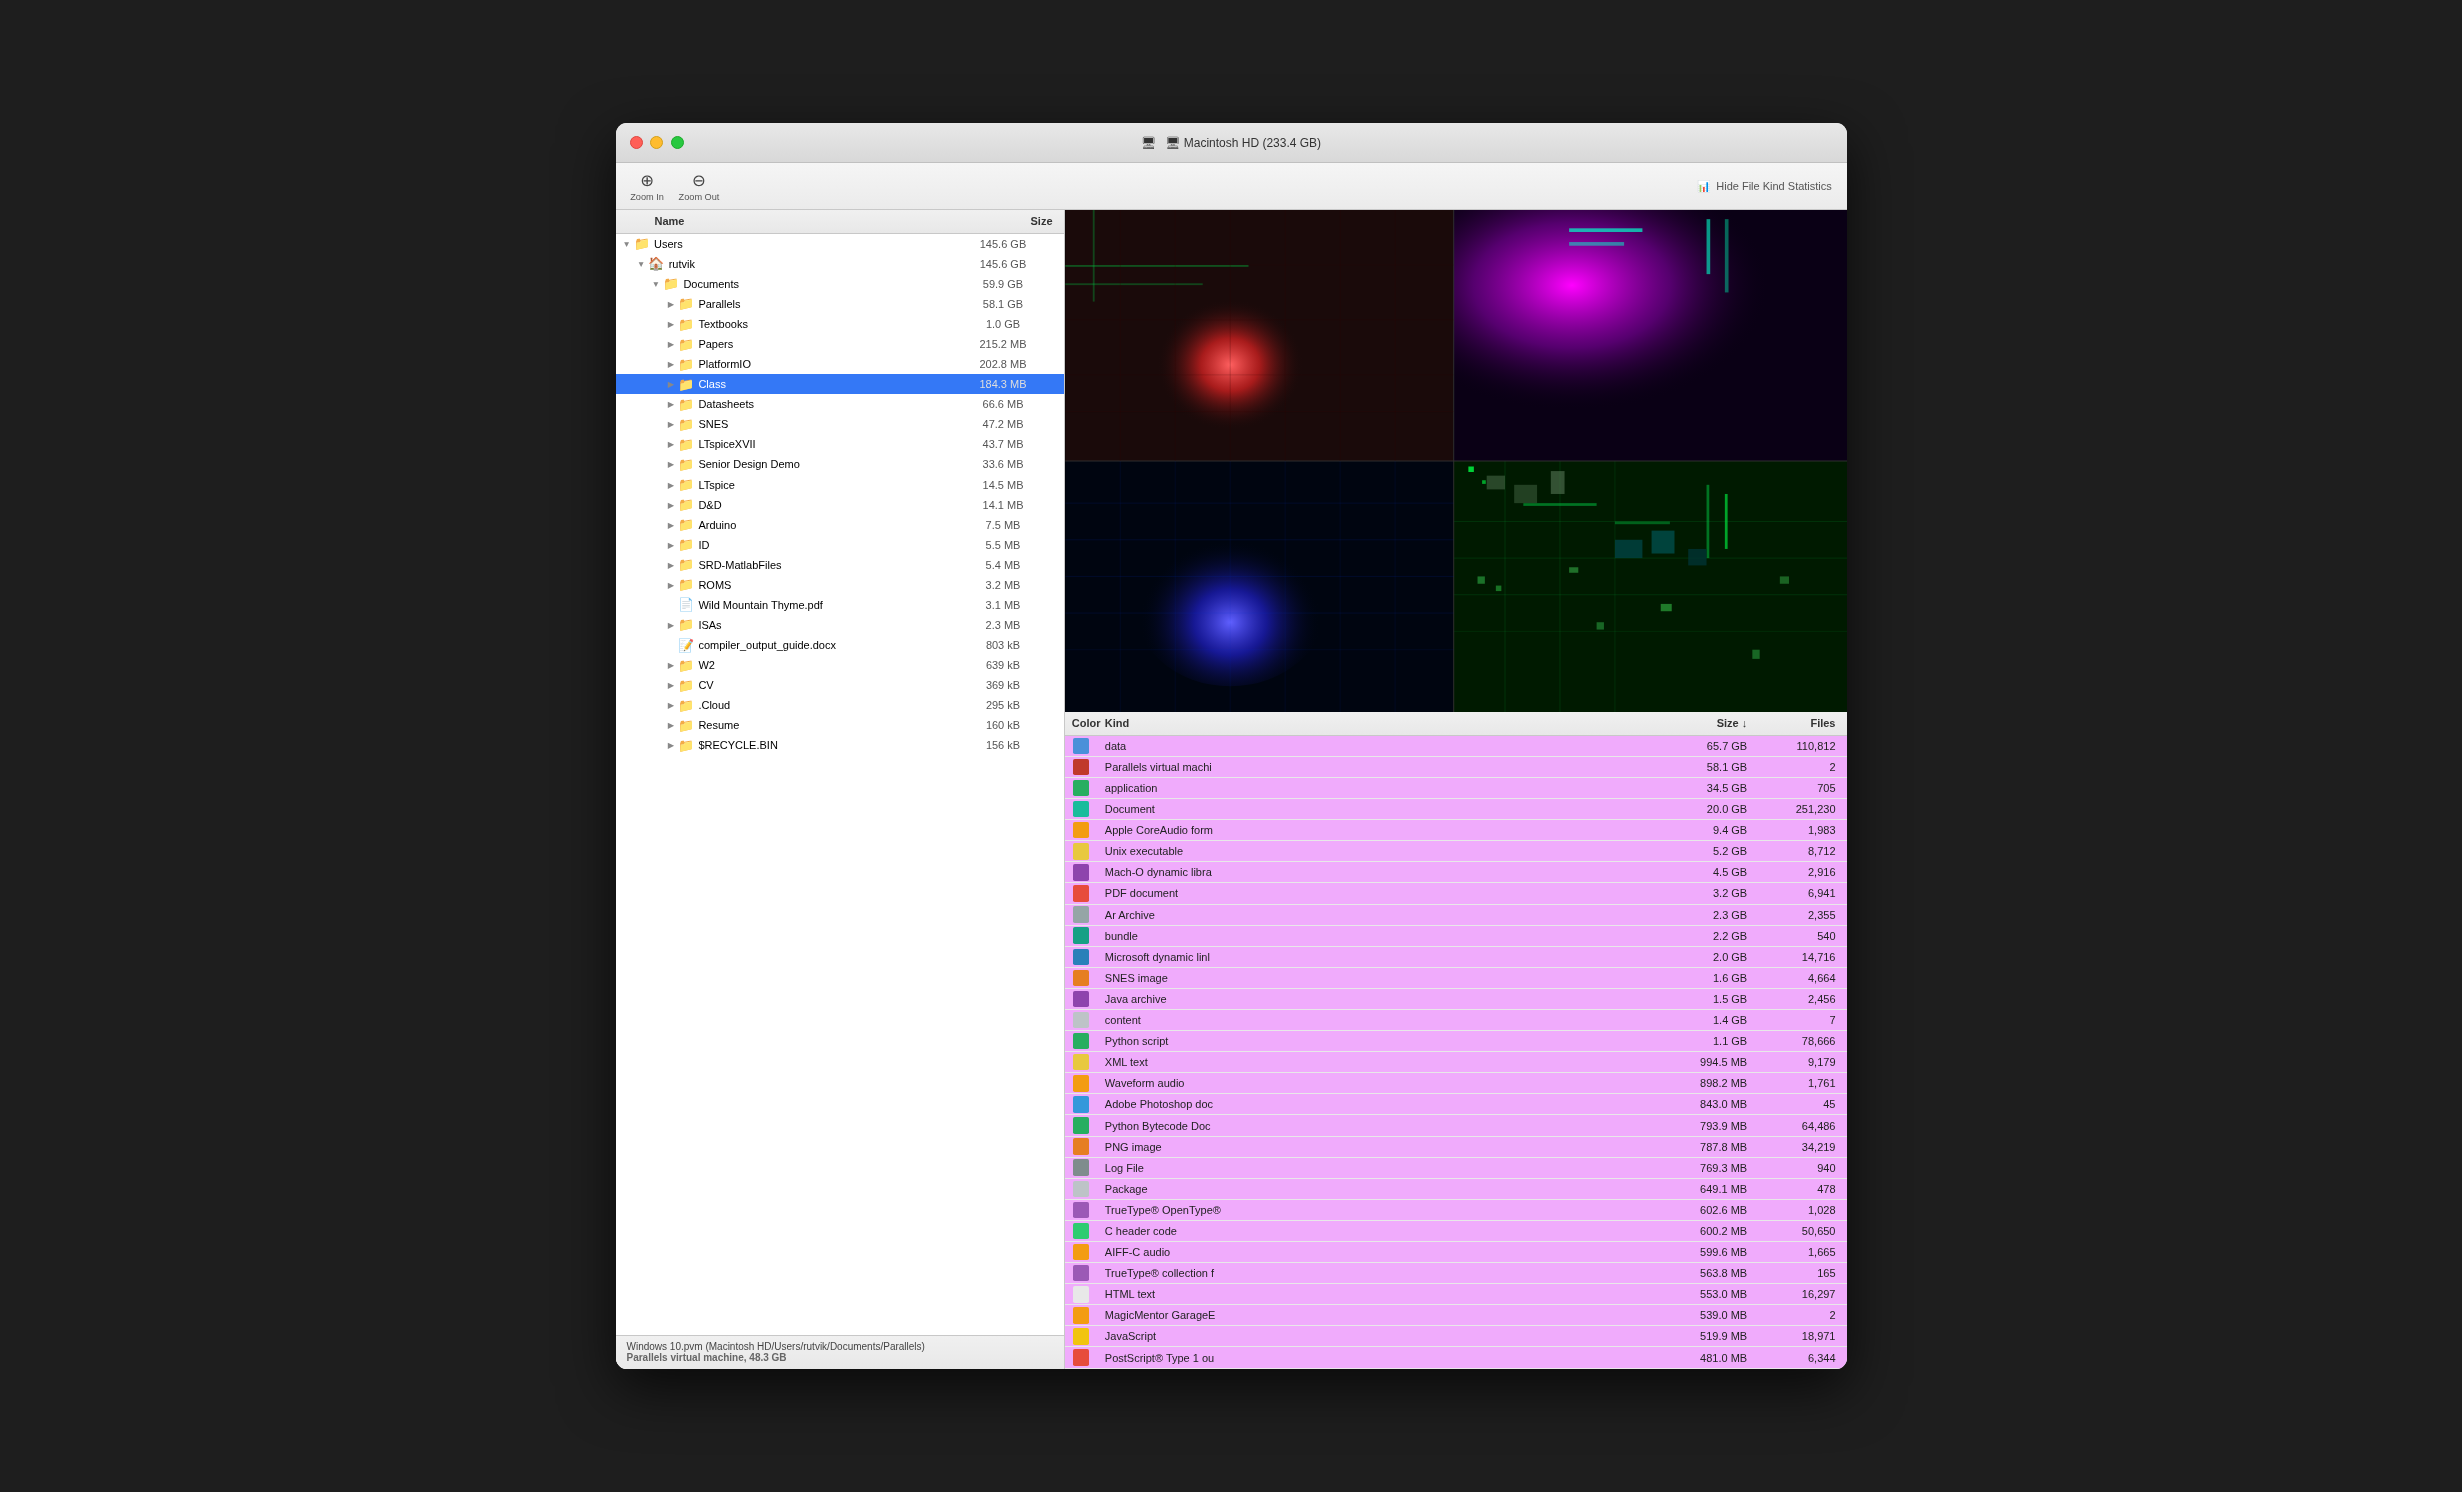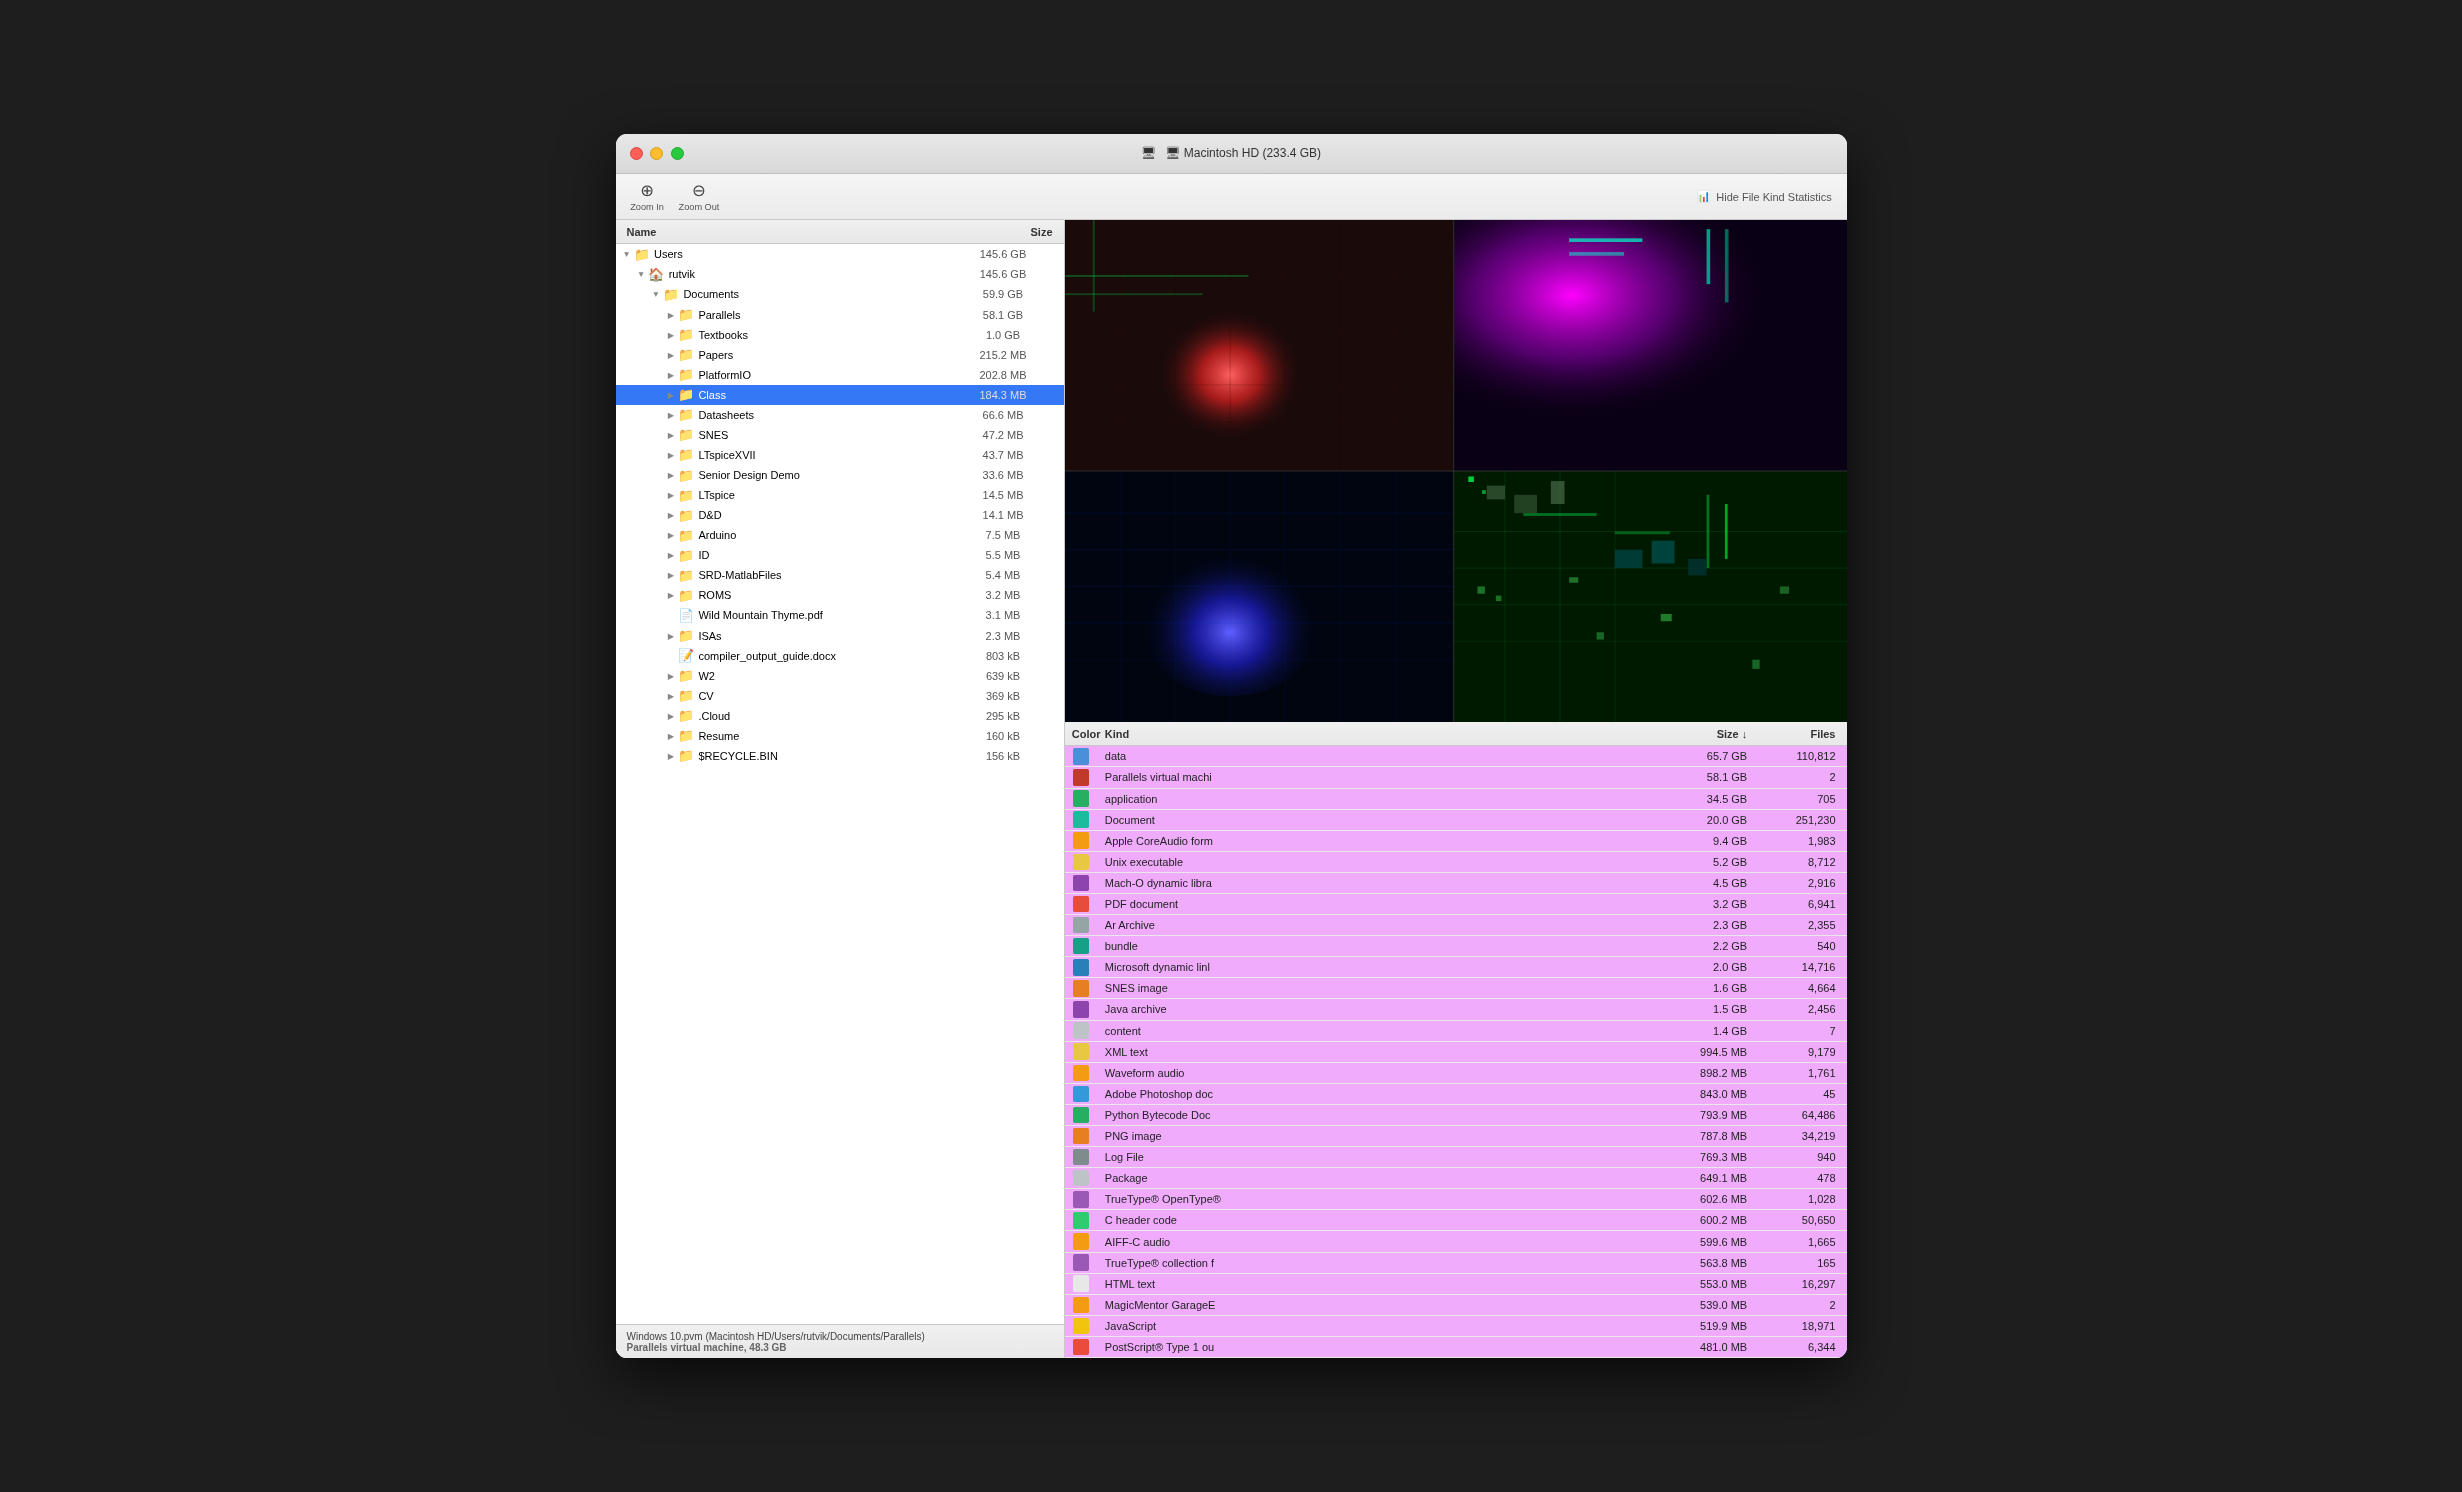--- a/index.html
+++ b/index.html
@@ -128,20 +128,21 @@
       border-bottom: 0.9px solid #c8c8c8;
       padding: 3.7px 0;
     }
 
     .col-name {
       flex: 1;
       padding: 1.8px 11px;
       font-size: 11px;
       font-weight: 600;
       color: #333;
+      margin-left: 28px;
     }
 
     .col-size {
       width: 110px;
       text-align: right;
       padding: 1.8px 11px;
       font-size: 11px;
       font-weight: 600;
       color: #333;
     }
@@ -832,20 +833,28 @@
             <div class="stats-row">
       <div class="stats-color-cell">
         <div class="color-swatch" style="background:#bdc3c7"></div>
       </div>
       <div class="stats-kind-cell">content</div>
       <div class="stats-size-cell">1.4 GB</div>
       <div class="stats-files-cell">7</div>
     </div>
             <div class="stats-row">
       <div class="stats-color-cell">
+        <div class="color-swatch" style="background:#27ae60"></div>
+      </div>
+      <div class="stats-kind-cell">Python script</div>
+      <div class="stats-size-cell">1.1 GB</div>
+      <div class="stats-files-cell">78,666</div>
+    </div>
+            <div class="stats-row">
+      <div class="stats-color-cell">
         <div class="color-swatch" style="background:#e8c840"></div>
       </div>
       <div class="stats-kind-cell">XML text</div>
       <div class="stats-size-cell">994.5 MB</div>
       <div class="stats-files-cell">9,179</div>
     </div>
             <div class="stats-row">
       <div class="stats-color-cell">
         <div class="color-swatch" style="background:#f39c12"></div>
       </div>

